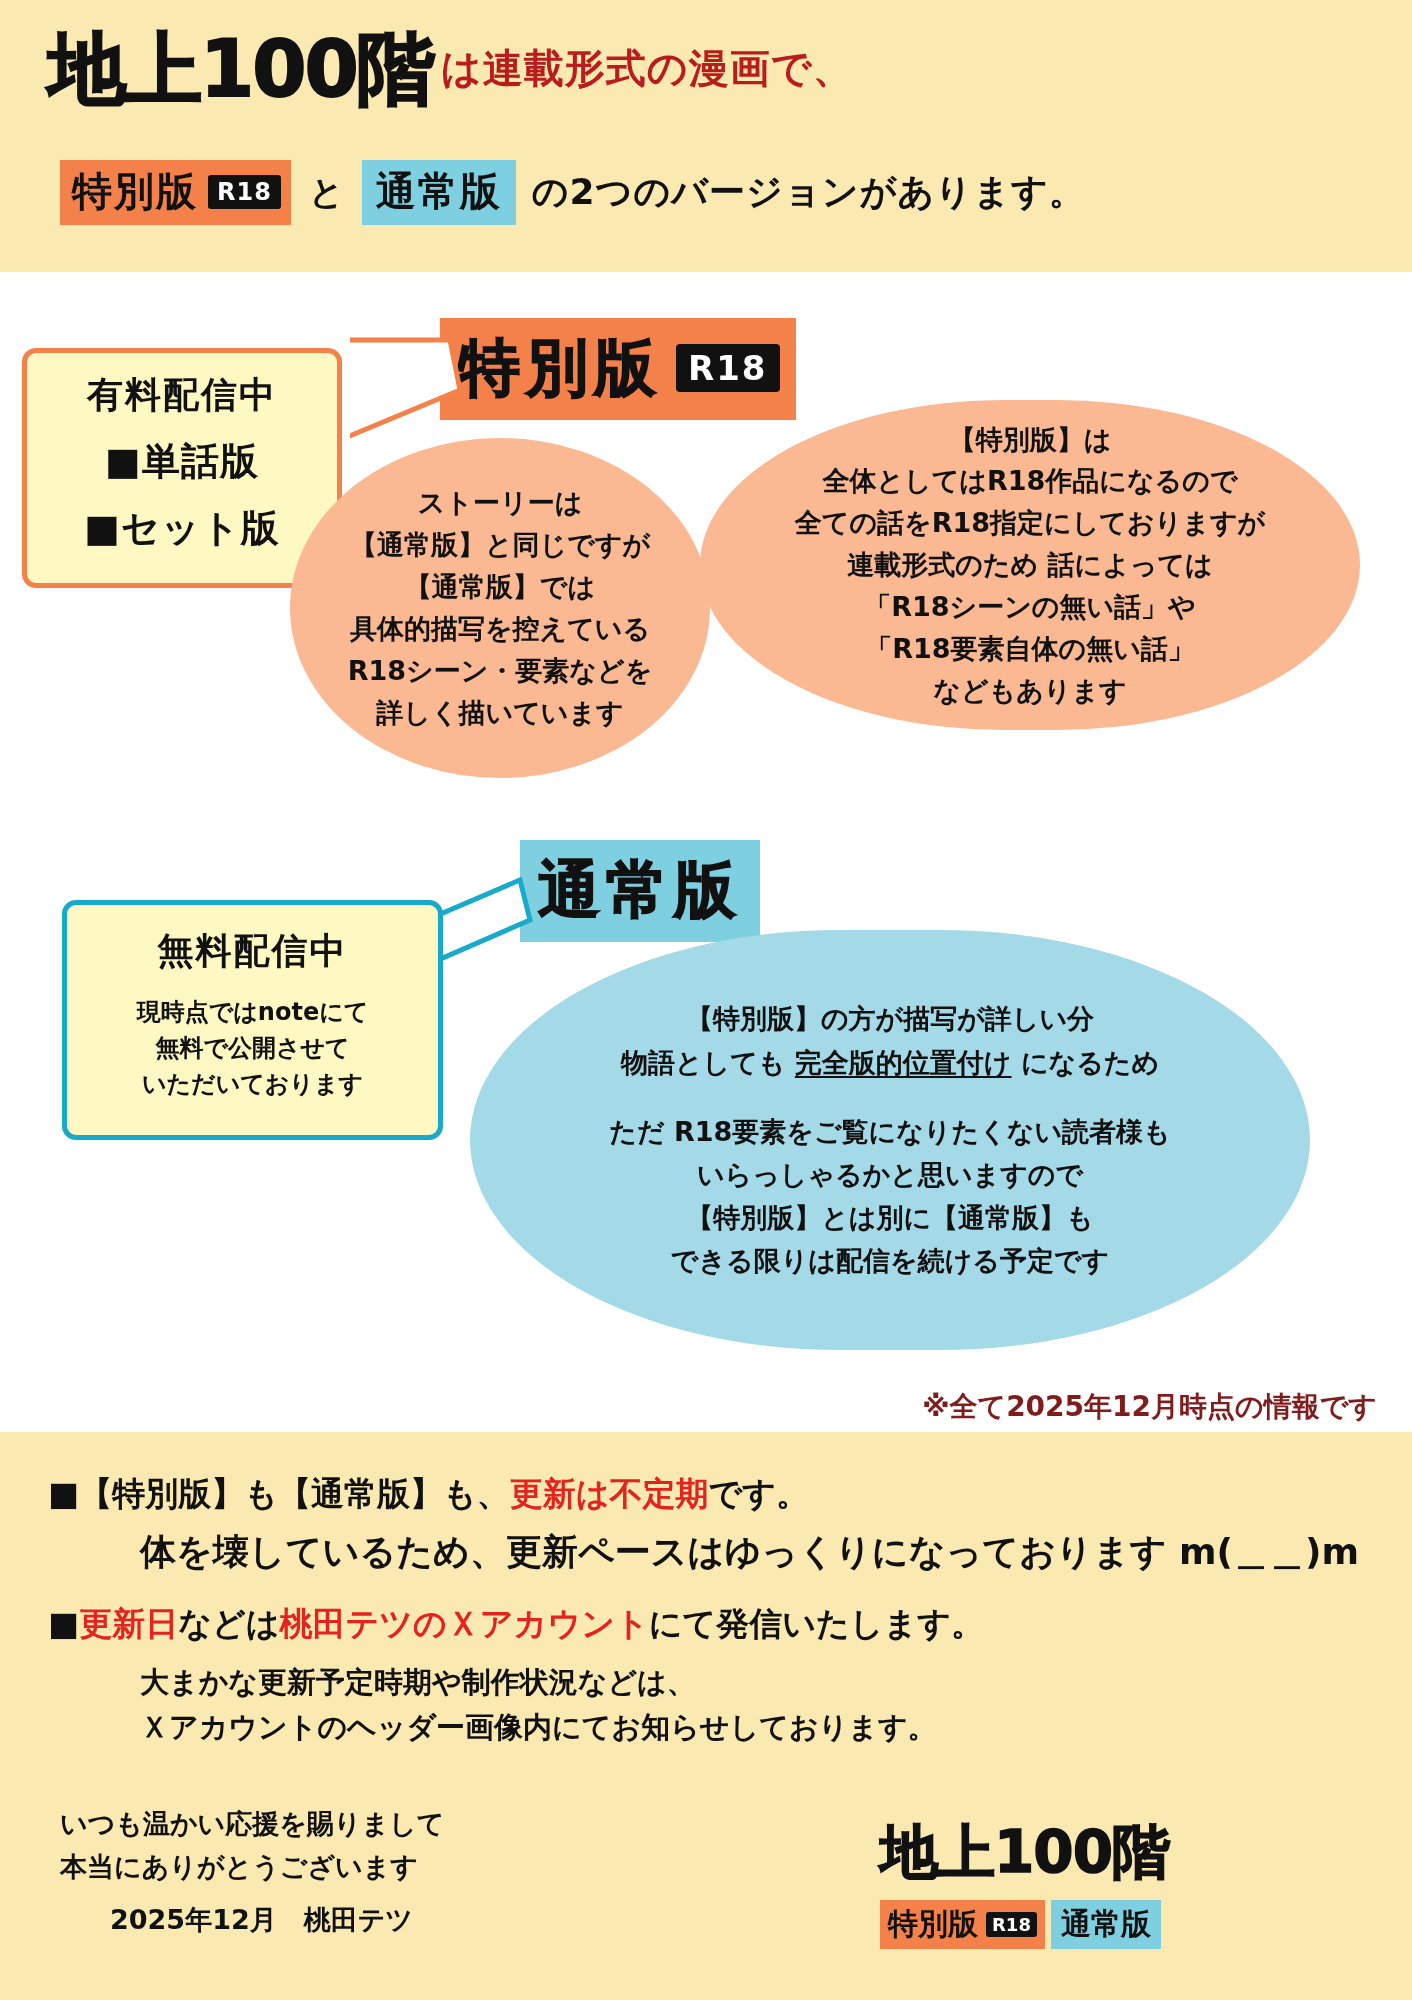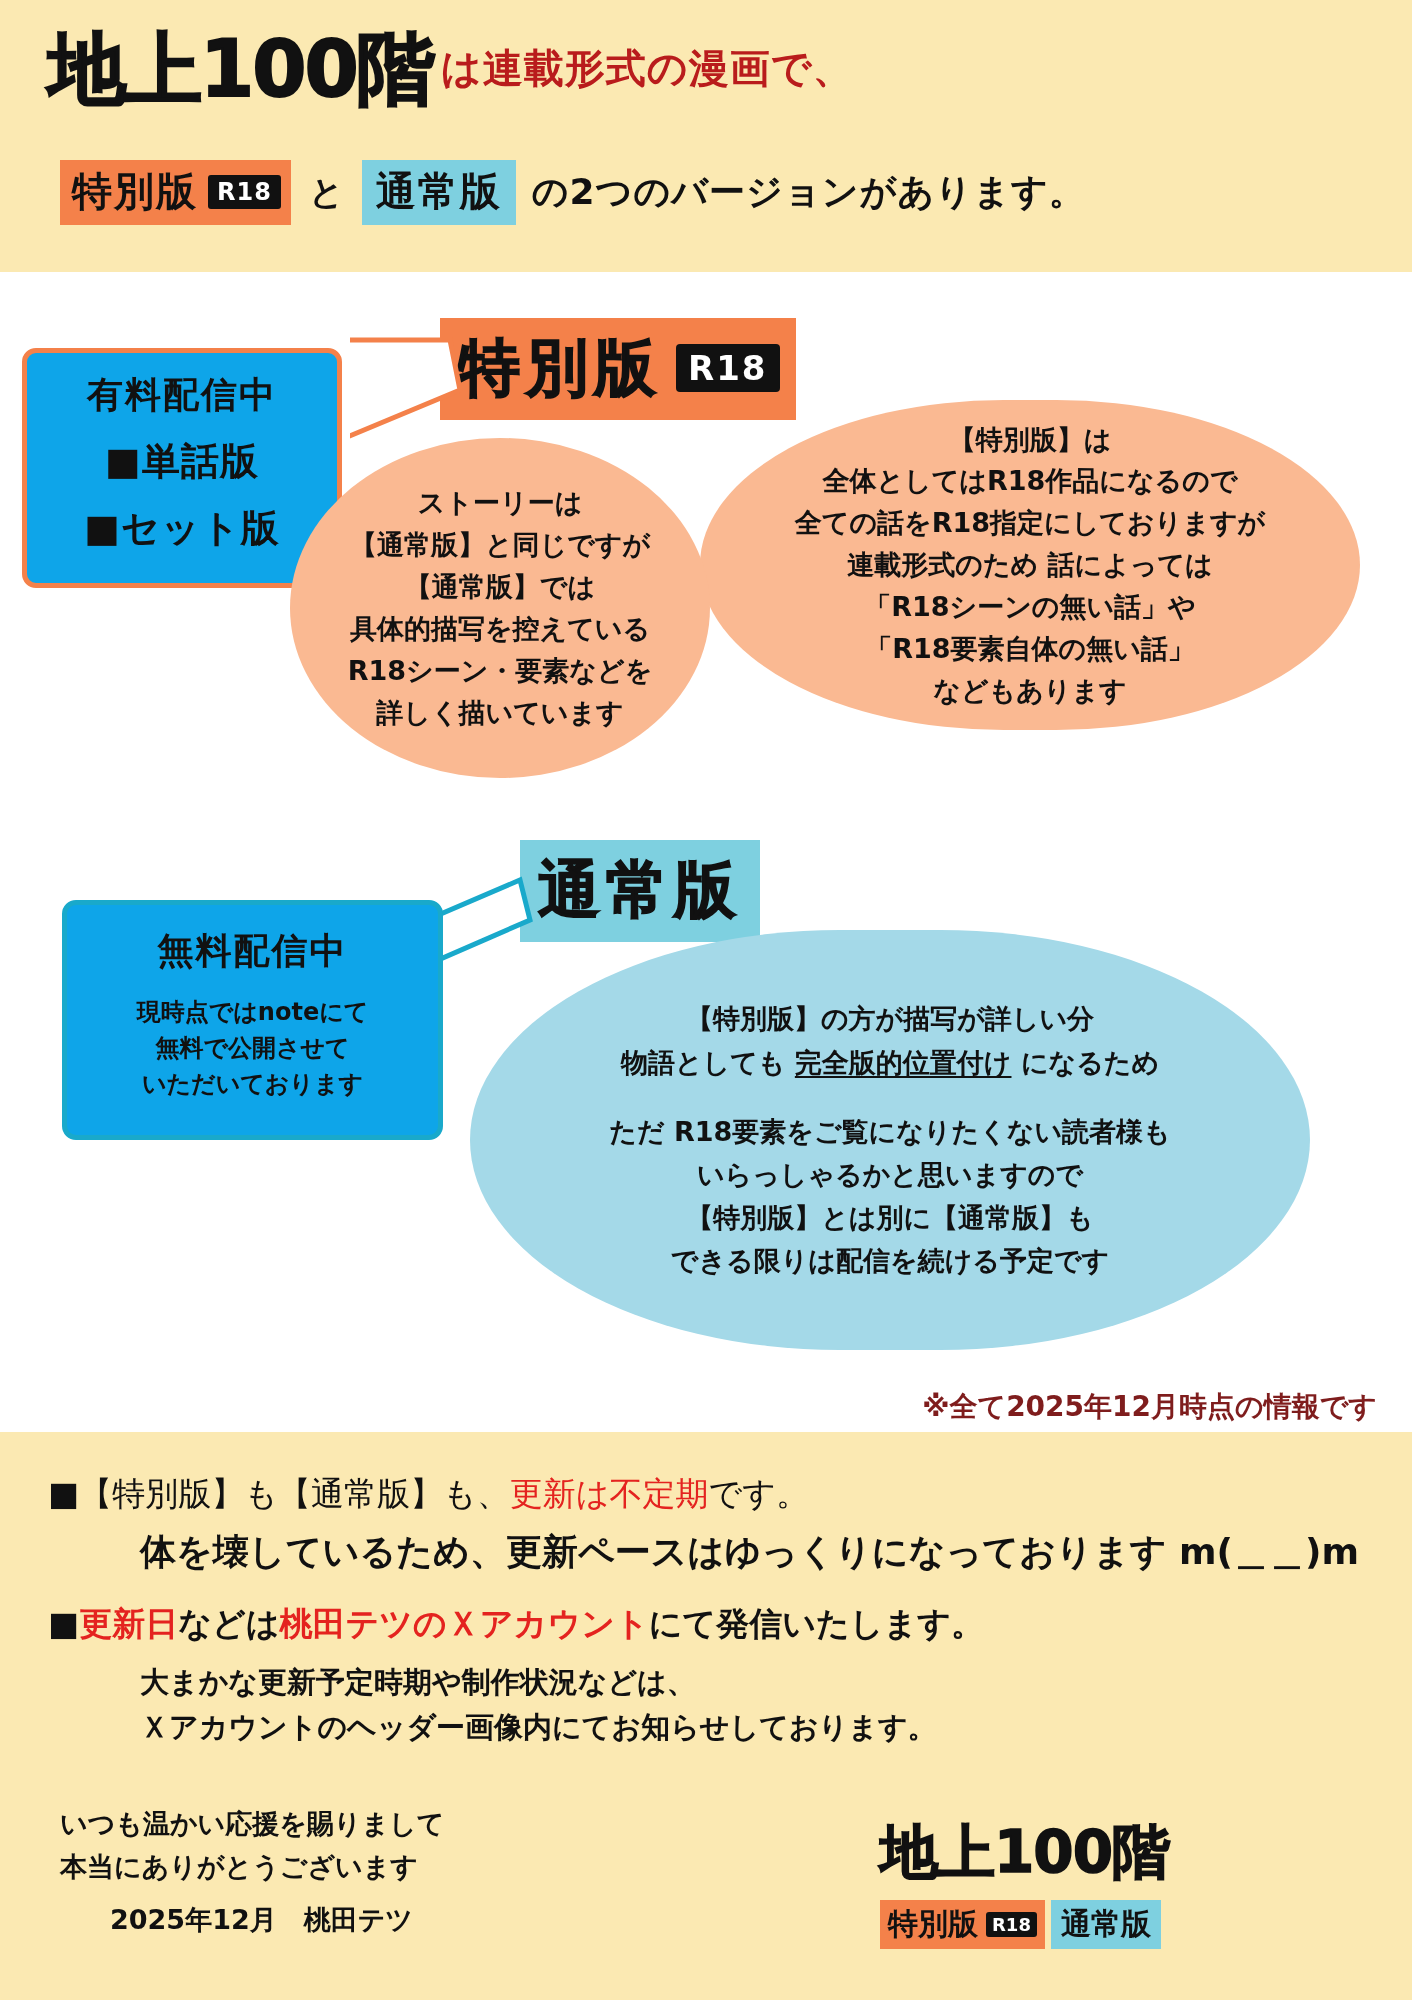--- a/index.html
+++ b/index.html
@@ -127,21 +127,21 @@
     font-size: 62px;
     font-weight: bold;
     color: #111;
     letter-spacing: 6px;
     -webkit-text-stroke: 1.5px #111;
   }
 
   
   .callout {
     position: absolute;
-    background: #0ea5e9;
+    background: #fef9c3;
     border: 5px solid #f4814a;
     border-radius: 14px;
     text-align: center;
   }
   .callout.orange { border-color: #f4814a; }
   .callout.blue { border-color: #19a9cb; }
 
   .co-paid { left: 22px; top: 348px; width: 320px; height: 240px; padding-top: 18px; }
   .co-paid .head {
     font-size: 36px; font-weight: bold; color: #111; letter-spacing: 2px;
@@ -202,21 +202,21 @@
   }
 
   
   .footer-band {
     position: absolute;
     left: 0; top: 1432px;
     width: 1412px; height: 568px;
     background: #fbe9b2;
   }
   .f-row { position: absolute; color: #111; }
-  .f1 { left: 48px; top: 40px; font-size: 33px; font-weight: normal; }
+  .f1 { left: 48px; top: 40px; font-size: 33px; font-weight: bold; }
   .red { color: #e4231f; }
   .f1b { left: 140px; top: 96px; font-size: 36px; font-weight: bold; }
   .f2 { left: 48px; top: 170px; font-size: 33px; font-weight: bold; }
   .f2b { left: 140px; top: 228px; font-size: 29px; font-weight: bold; line-height: 1.55; }
 
   .thanks { left: 60px; top: 370px; font-size: 27px; font-weight: bold; line-height: 1.6; }
   .sign { left: 110px; top: 470px; font-size: 27px; font-weight: bold; }
 
   
   .f-logo { position: absolute; left: 880px; top: 382px; }

